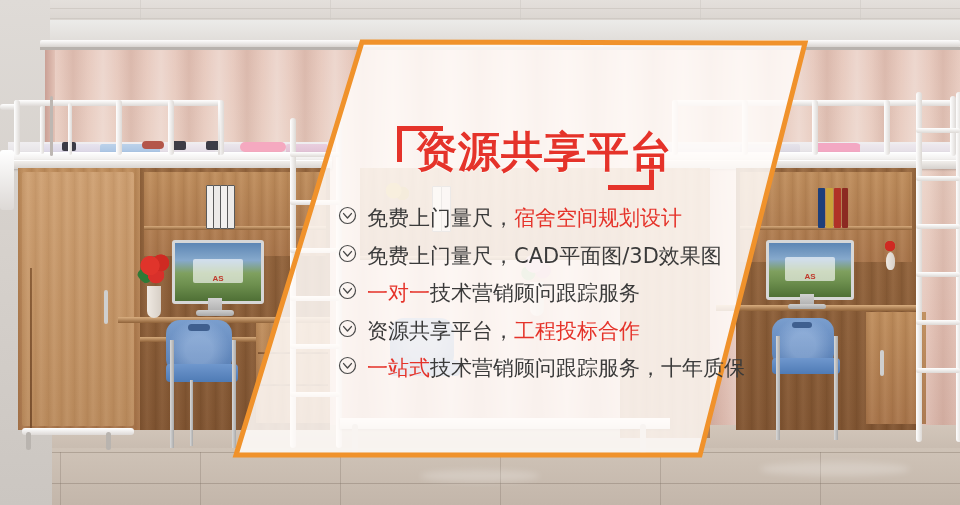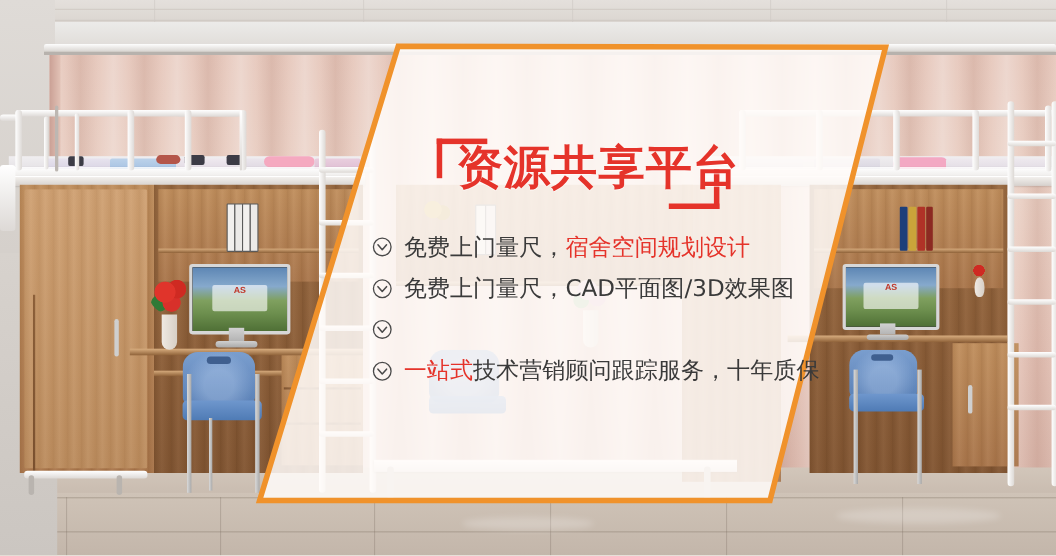--- a/index.html
+++ b/index.html
@@ -74,21 +74,21 @@
   .shelfline{position:absolute;height:4px;background:linear-gradient(180deg,#d6ab7d,#8f6239);}
   .handle{position:absolute;width:4px;background:#cfcfcf;border-radius:2px;}
 
   
   .mon-body{position:absolute;background:#111;border:3px solid #d7d7d7;border-radius:3px;overflow:hidden;}
   .mon-screen{position:absolute;inset:0;
     background:linear-gradient(180deg,#5d86b4 0%,#86a9cc 30%,#7fa05f 52%,#6d8f4e 72%,#4f7036 100%);}
   .mon-stand{position:absolute;background:linear-gradient(180deg,#d2d2d2,#b4b4b4);}
   .mon-base{position:absolute;background:linear-gradient(180deg,#cfcfcf,#a9a9a9);border-radius:3px;}
   .logo-box{position:absolute;background:rgba(255,255,255,.62);border-radius:2px;
-    display:flex;align-items:flex-start;justify-content:center;gap:2px;}
+    display:flex;align-items:flex-end;justify-content:center;gap:2px;}
   .logo-A{color:#c0392b;font-weight:bold;}
 
   
   .chair-back{position:absolute;background:
       radial-gradient(circle at 50% 60%, rgba(255,255,255,.18) 0 30%, rgba(0,0,0,.04) 70%),
       linear-gradient(180deg,#7fa4d6,#5d85bd);
     border-radius:14px 14px 10px 10px;}
   .chair-slot{position:absolute;background:#3f5f8f;border-radius:6px;}
   .chair-seat{position:absolute;background:linear-gradient(180deg,#6f97cd,#4f7bb5);border-radius:4px;}
   .chair-leg{position:absolute;background:linear-gradient(90deg,#d9d9d9,#a9a9a9);}
@@ -122,21 +122,21 @@
   .title{
     position:absolute;left:415px;top:128px;
     font-size:42px;line-height:48px;font-weight:bold;color:#e5332a;
     letter-spacing:1px;
     font-family:"DejaVu Sans","Liberation Sans",sans-serif;
     text-shadow:0 1px 0 rgba(255,255,255,.6);
     white-space:nowrap;
   }
 
   .list{position:absolute;left:338px;top:206px;}
-  .row{position:relative;height:37.5px;display:flex;align-items:center;}
+  .row{position:relative;height:37.5px;display:flex;}
   .bullet{width:19px;height:19px;flex:0 0 19px;margin-right:10px;position:relative;}
   .bullet svg{display:block;}
   .rowtext{font-size:21px;line-height:24px;color:#3a3a3a;white-space:nowrap;
     font-family:"DejaVu Sans","Liberation Sans",sans-serif;}
   .rowtext .hl{color:#e5332a;}
 </style>
 </head>
 <body>
 
 <div class="stage">
@@ -361,22 +361,32 @@
         <span class="rowtext"><span>免费上门量尺，CAD平面图/3D效果图</span><span class="hl"></span><span></span></span>
       </div>
 
       <div class="row">
         <span class="bullet">
           <svg width="19" height="19" viewBox="0 0 19 19">
             <circle cx="9.5" cy="9.5" r="8" fill="none" stroke="#4a4a4a" stroke-width="1.2"></circle>
             <path d="M5.6 7.6 L9.5 12 L13.4 7.6" fill="none" stroke="#4a4a4a" stroke-width="1.4" stroke-linecap="round" stroke-linejoin="round"></path>
           </svg>
         </span>
-      </div>
-
+        <span class="rowtext"><span></span><span class="hl">一对一</span><span>技术营销顾问跟踪服务</span></span>
+      </div>
+
+      <div class="row">
+        <span class="bullet">
+          <svg width="19" height="19" viewBox="0 0 19 19">
+            <circle cx="9.5" cy="9.5" r="8" fill="none" stroke="#4a4a4a" stroke-width="1.2"></circle>
+            <path d="M5.6 7.6 L9.5 12 L13.4 7.6" fill="none" stroke="#4a4a4a" stroke-width="1.4" stroke-linecap="round" stroke-linejoin="round"></path>
+          </svg>
+        </span>
+        <span class="rowtext"><span>资源共享平台，</span><span class="hl">工程投标合作</span><span></span></span>
+      </div>
 
       <div class="row">
         <span class="bullet">
           <svg width="19" height="19" viewBox="0 0 19 19">
             <circle cx="9.5" cy="9.5" r="8" fill="none" stroke="#4a4a4a" stroke-width="1.2"></circle>
             <path d="M5.6 7.6 L9.5 12 L13.4 7.6" fill="none" stroke="#4a4a4a" stroke-width="1.4" stroke-linecap="round" stroke-linejoin="round"></path>
           </svg>
         </span>
         <span class="rowtext"><span></span><span class="hl">一站式</span><span>技术营销顾问跟踪服务，十年质保</span></span>
       </div>

